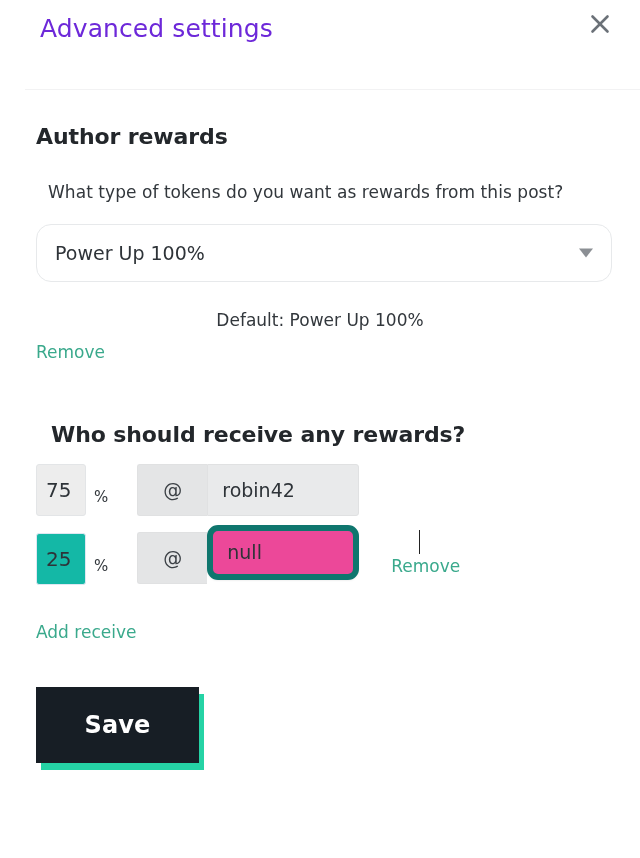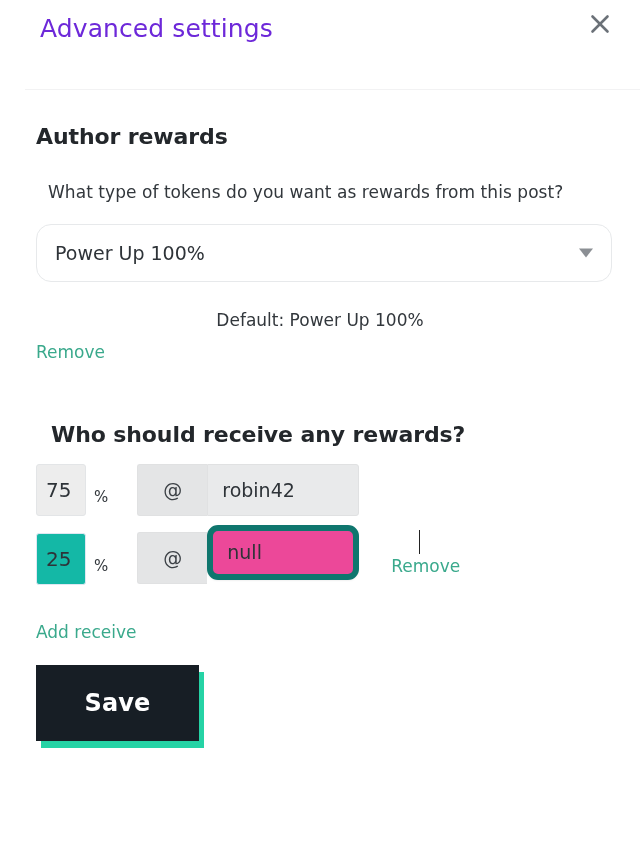--- a/index.html
+++ b/index.html
@@ -219,21 +219,21 @@
     margin-left: 32px;
     margin-top: 14px;
   }
   .add-account-link {
     margin-top: 37px;
   }
 
   
   .save-wrap {
     position: relative;
-    margin-top: 23px;
+    margin-top: 45px;
     width: 163px;
     height: 76px;
   }
   .save-shadow {
     position: absolute;
     left: 5px;
     top: 7px;
     width: 163px;
     height: 76px;
     background: #25d3a5;

